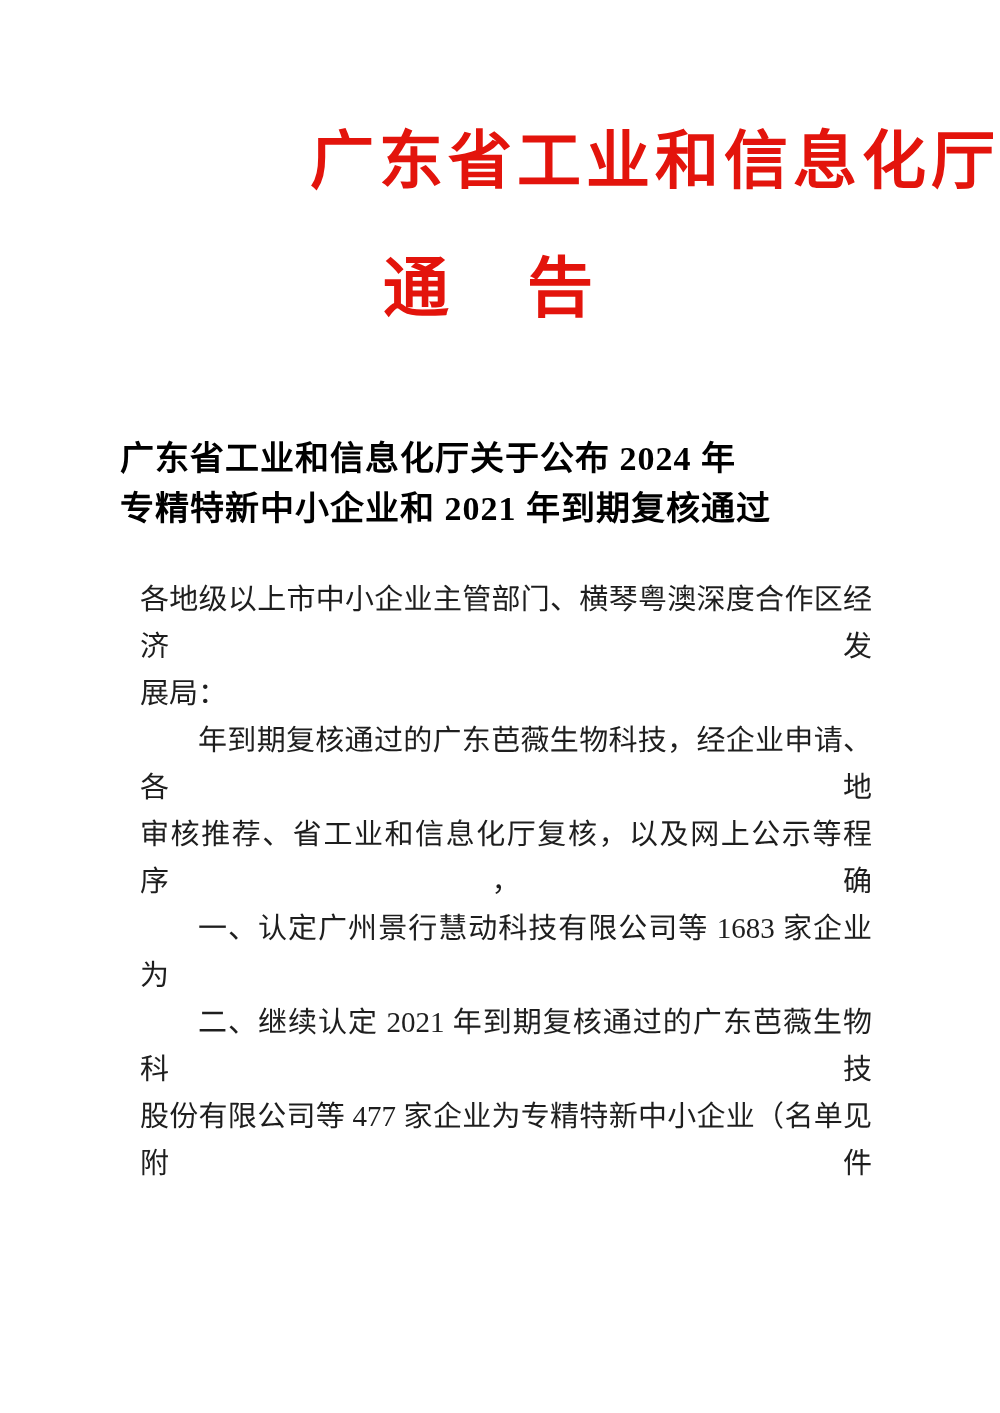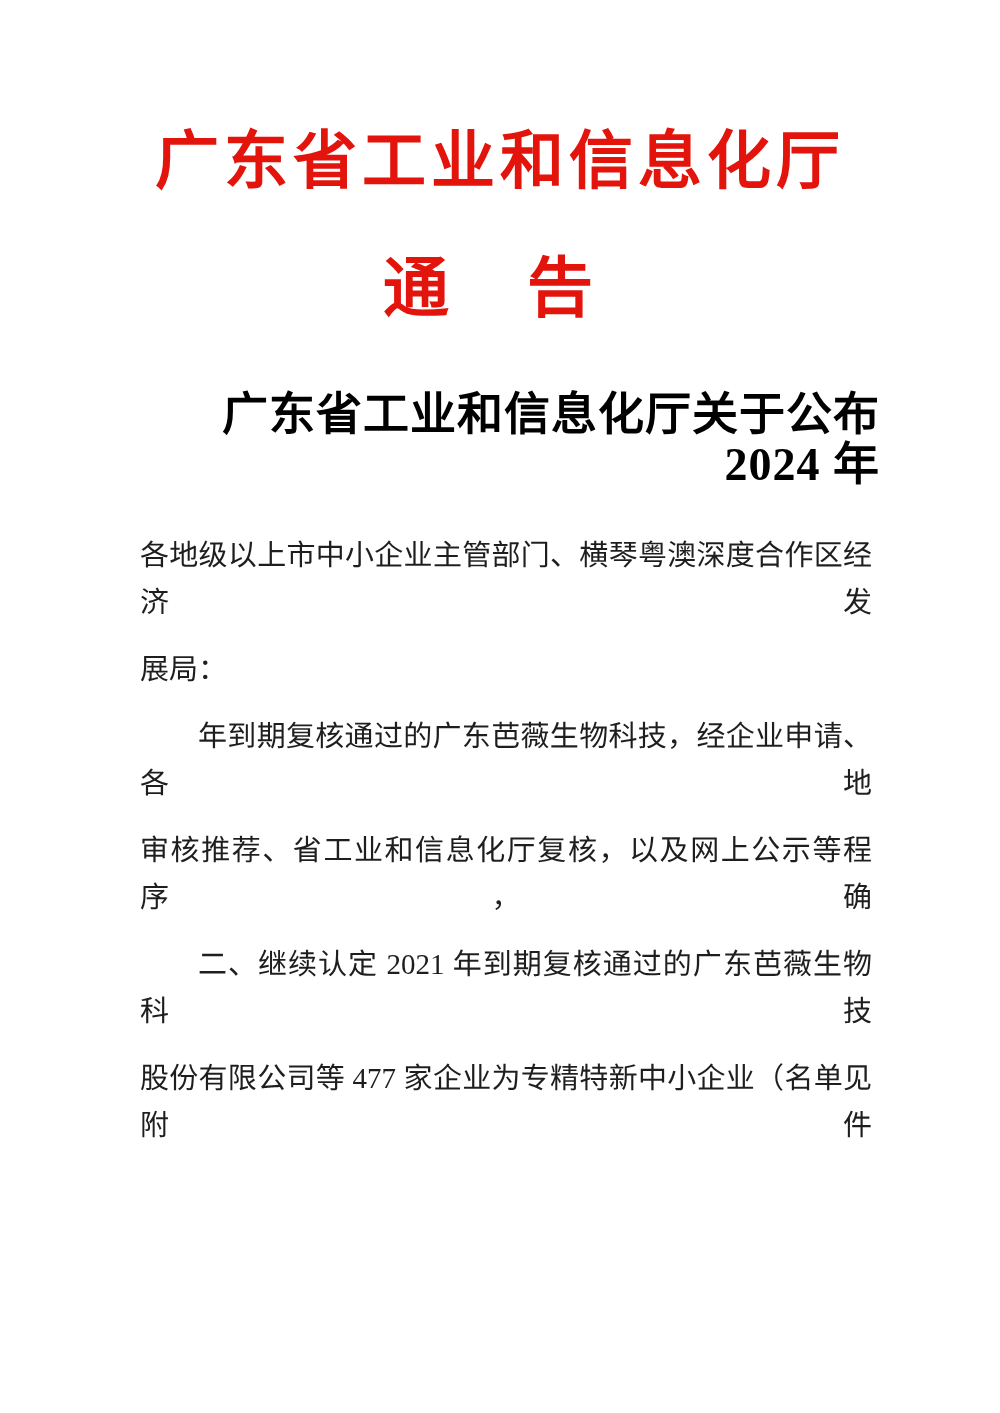--- a/index.html
+++ b/index.html
@@ -13,82 +13,83 @@
     height: 1413px;
     margin: 0 auto;
     background: #ffffff;
     box-sizing: border-box;
     padding-top: 130px;
     overflow: hidden;
     font-family: "Liberation Serif", "DejaVu Serif", serif;
   }
   .org-name {
     margin: 0;
-    text-align: center;
+    text-align: right;
     color: #e3140c;
     font-size: 64px;
     font-weight: bold;
     line-height: 1;
     letter-spacing: 5px;
     white-space: nowrap;
   }
   .doc-type {
     margin: 62px 18px 0 0;
     text-align: center;
     color: #e3140c;
     font-size: 66px;
     font-weight: bold;
     line-height: 1;
     letter-spacing: 6px;
     white-space: nowrap;
   }
   .doc-title {
-    margin: 68px auto 0 auto;
+    margin: 112px auto 0 auto;
     width: 760px;
-    text-align: right;
+    text-align: left;
     color: #000000;
-    font-size: 46px;
+    font-size: 34px;
     font-weight: bold;
     line-height: 50px;
     letter-spacing: 1px;
   }
   .body-text {
     margin: 42px 128px 0 140px;
     width: 732px;
     color: #1e1e1e;
     font-size: 29px;
     line-height: 47px;
   }
   .body-line {
     text-align: justify;
-    margin-top: 20px;
   }
   .body-line.fill {
     text-align-last: justify;
   }
   .body-line.indent {
     text-indent: 58px;
   }
 </style>
 </head>
 <body>
 
 <div class="page">
 
   <div class="org-name">广东省工业和信息化厅</div>
 
   <div class="doc-type">通　告</div>
 
   <div class="doc-title">
     <div class="doc-title-line">广东省工业和信息化厅关于公布 2024 年</div>
+    <div class="doc-title-line">专精特新中小企业和 2021 年到期复核通过</div>
   </div>
 
   <div class="body-text">
     <div class="body-line fill">各地级以上市中小企业主管部门、横琴粤澳深度合作区经济发</div>
     <div class="body-line">展局：</div>
     <div class="body-line indent fill">年到期复核通过的广东芭薇生物科技，经企业申请、各地</div>
     <div class="body-line fill">审核推荐、省工业和信息化厅复核，以及网上公示等程序，确</div>
+    <div class="body-line indent fill">一、认定广州景行慧动科技有限公司等 1683 家企业为</div>
     <div class="body-line indent fill">二、继续认定 2021 年到期复核通过的广东芭薇生物科技</div>
     <div class="body-line fill">股份有限公司等 477 家企业为专精特新中小企业（名单见附件</div>
 
   </div>
 
 </div>
 
 </body></html>

